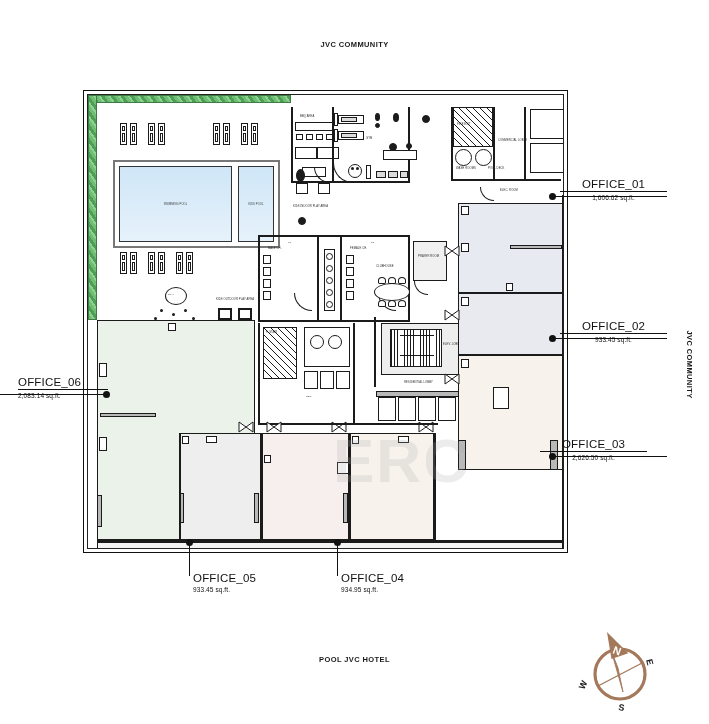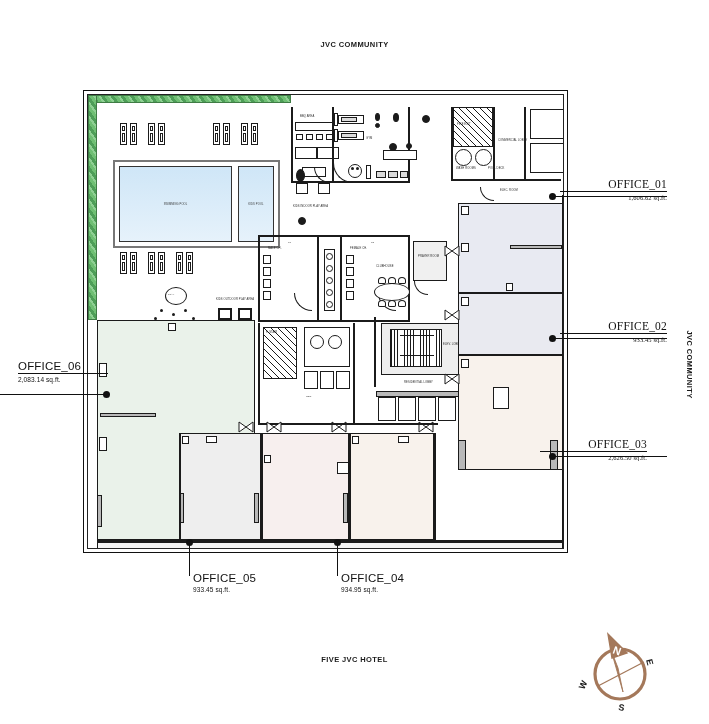--- a/index.html
+++ b/index.html
@@ -255,21 +255,21 @@
     white-space: nowrap;
   }
   .callout .area {
     font-size: 6.5px;
     color: #111;
     letter-spacing: 0.1px;
     white-space: nowrap;
     margin-top: 2px;
   }
   .callout.right  .title,
-  .callout.right  .area { text-align: right; font-family: Liberation Serif, serif; }
+  .callout.right  .area { text-align: center; }
   .callout.left   .title,
   .callout.left   .area { text-align: left; }
   .callout .rule {
     height: 1px;
     background: #111;
     margin-top: 1px;
   }
 
   
   #compass {
@@ -288,21 +288,21 @@
     letter-spacing: 2px;
     pointer-events: none;
     user-select: none;
   }
 </style>
 </head>
 <body>
 
 <div class="ctx-label" id="ctx-top">JVC COMMUNITY</div>
 
-<div class="ctx-label" id="ctx-bottom">FIVE JVC HOTEL</div>
+<div class="ctx-label" id="ctx-bottom">POOL JVC HOTEL</div>
 
 <div class="ctx-label" id="ctx-right">JVC COMMUNITY</div>
 
 <div id="plan-frame">
   <div id="plan-inner">
 
     <div class="greenstrip" id="green-top"></div>
     <div class="greenstrip" id="green-left"></div>
 
     <div class="lounger" style="left:32px;  top:28px;"></div>
@@ -559,20 +559,21 @@
     <div class="wall" style="left:265px; top:228px; width:1.8px; height:100px;"></div>
 
     <div class="bowtie" style="left:178px; top:326px;">
       <svg width="16" height="12" viewBox="0 0 16 12">
         <path d="M1 1 L15 11 L15 1 L1 11 Z" fill="#fff" stroke="#1b1b1b" stroke-width="1"></path>
       </svg>
     </div>
 
     <div class="tinytext" style="left:400px; top:72px;">POOL DECK</div>
 
+    <div id="watermark">ERC</div>
   </div>
 </div>
 
 <div class="callout-dot" style="left:549px; top:193px;"></div>
 <div class="callout-line" style="left:552px; top:196px; width:115px;"></div>
 <div class="callout right" style="left:560px; top:178px; width:107px;">
   <div class="title">OFFICE_01</div>
   <div class="rule"></div>
   <div class="area">1,606.62 sq.ft.</div>
 </div>
@@ -588,21 +589,21 @@
 <div class="callout-dot" style="left:549px; top:453px;"></div>
 <div class="callout-line" style="left:552px; top:456px; width:115px;"></div>
 <div class="callout right" style="left:540px; top:438px; width:107px;">
   <div class="title">OFFICE_03</div>
   <div class="rule"></div>
   <div class="area">2,626.50 sq.ft.</div>
 </div>
 
 <div class="callout-dot" style="left:103px; top:391px;"></div>
 <div class="callout-line" style="left:0px; top:394px; width:106px;"></div>
-<div class="callout left" style="left:18px; top:360px; width:90px;">
+<div class="callout left" style="left:18px; top:376px; width:90px;">
   <div class="title">OFFICE_06</div>
   <div class="rule"></div>
   <div class="area">2,083.14 sq.ft.</div>
 </div>
 
 <div class="callout-dot" style="left:186px; top:539px;"></div>
 <div class="callout-vline" style="left:189px; top:542px; height:34px;"></div>
 <div class="callout left" style="left:193px; top:572px; width:90px;">
   <div class="title">OFFICE_05</div>
   <div class="area">933.45 sq.ft.</div>

